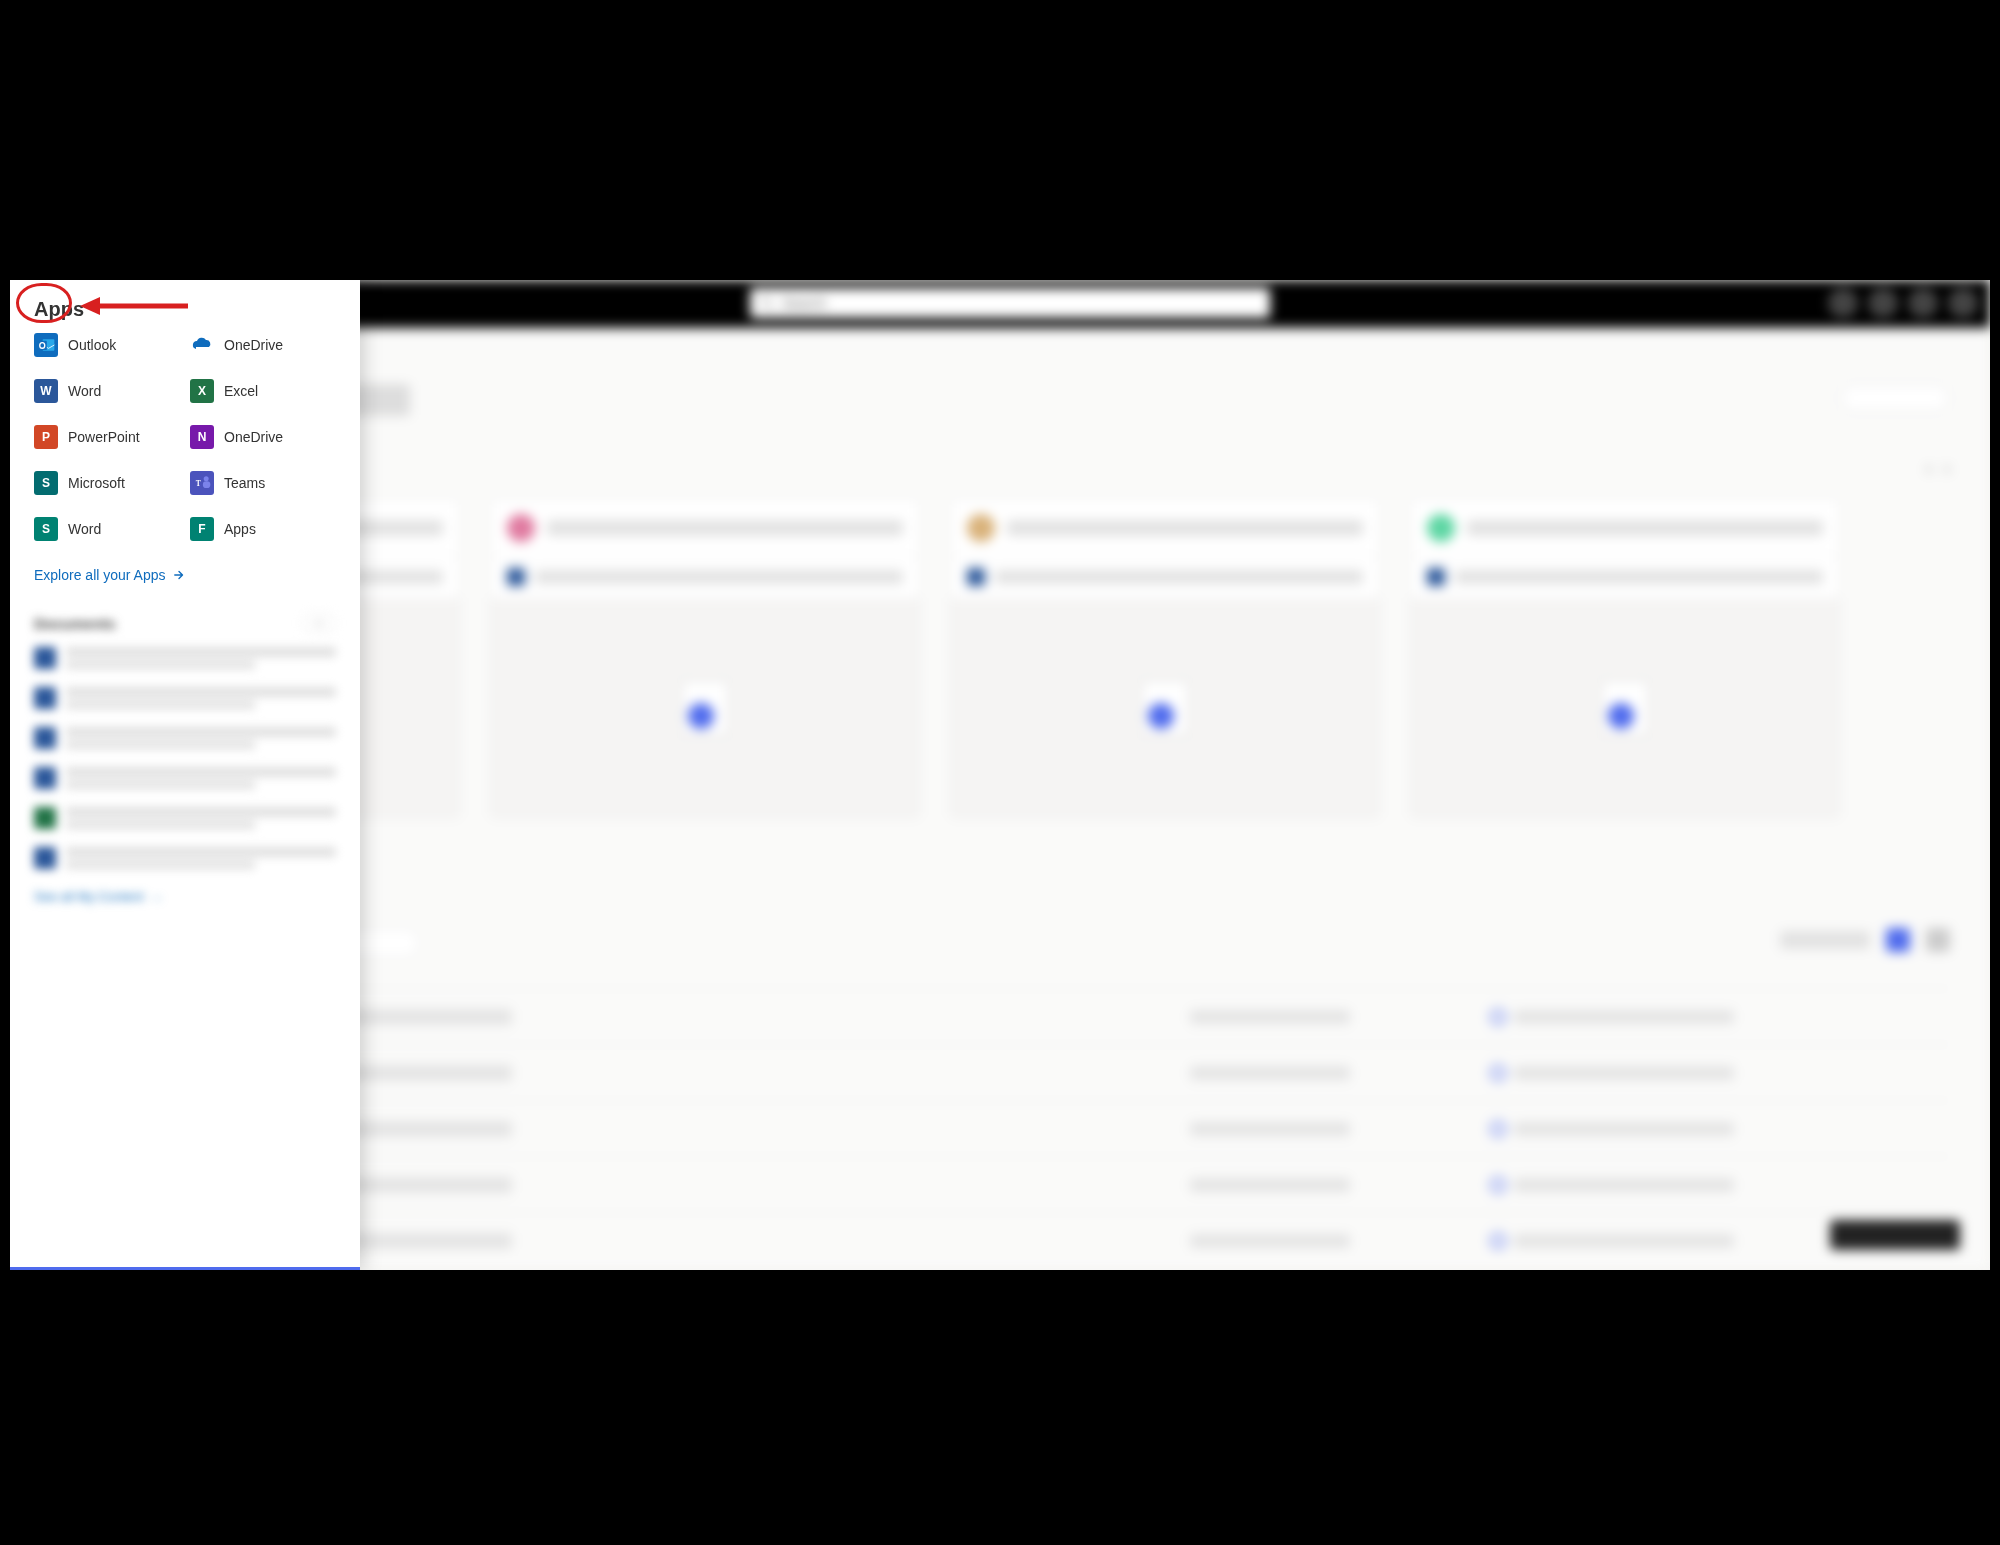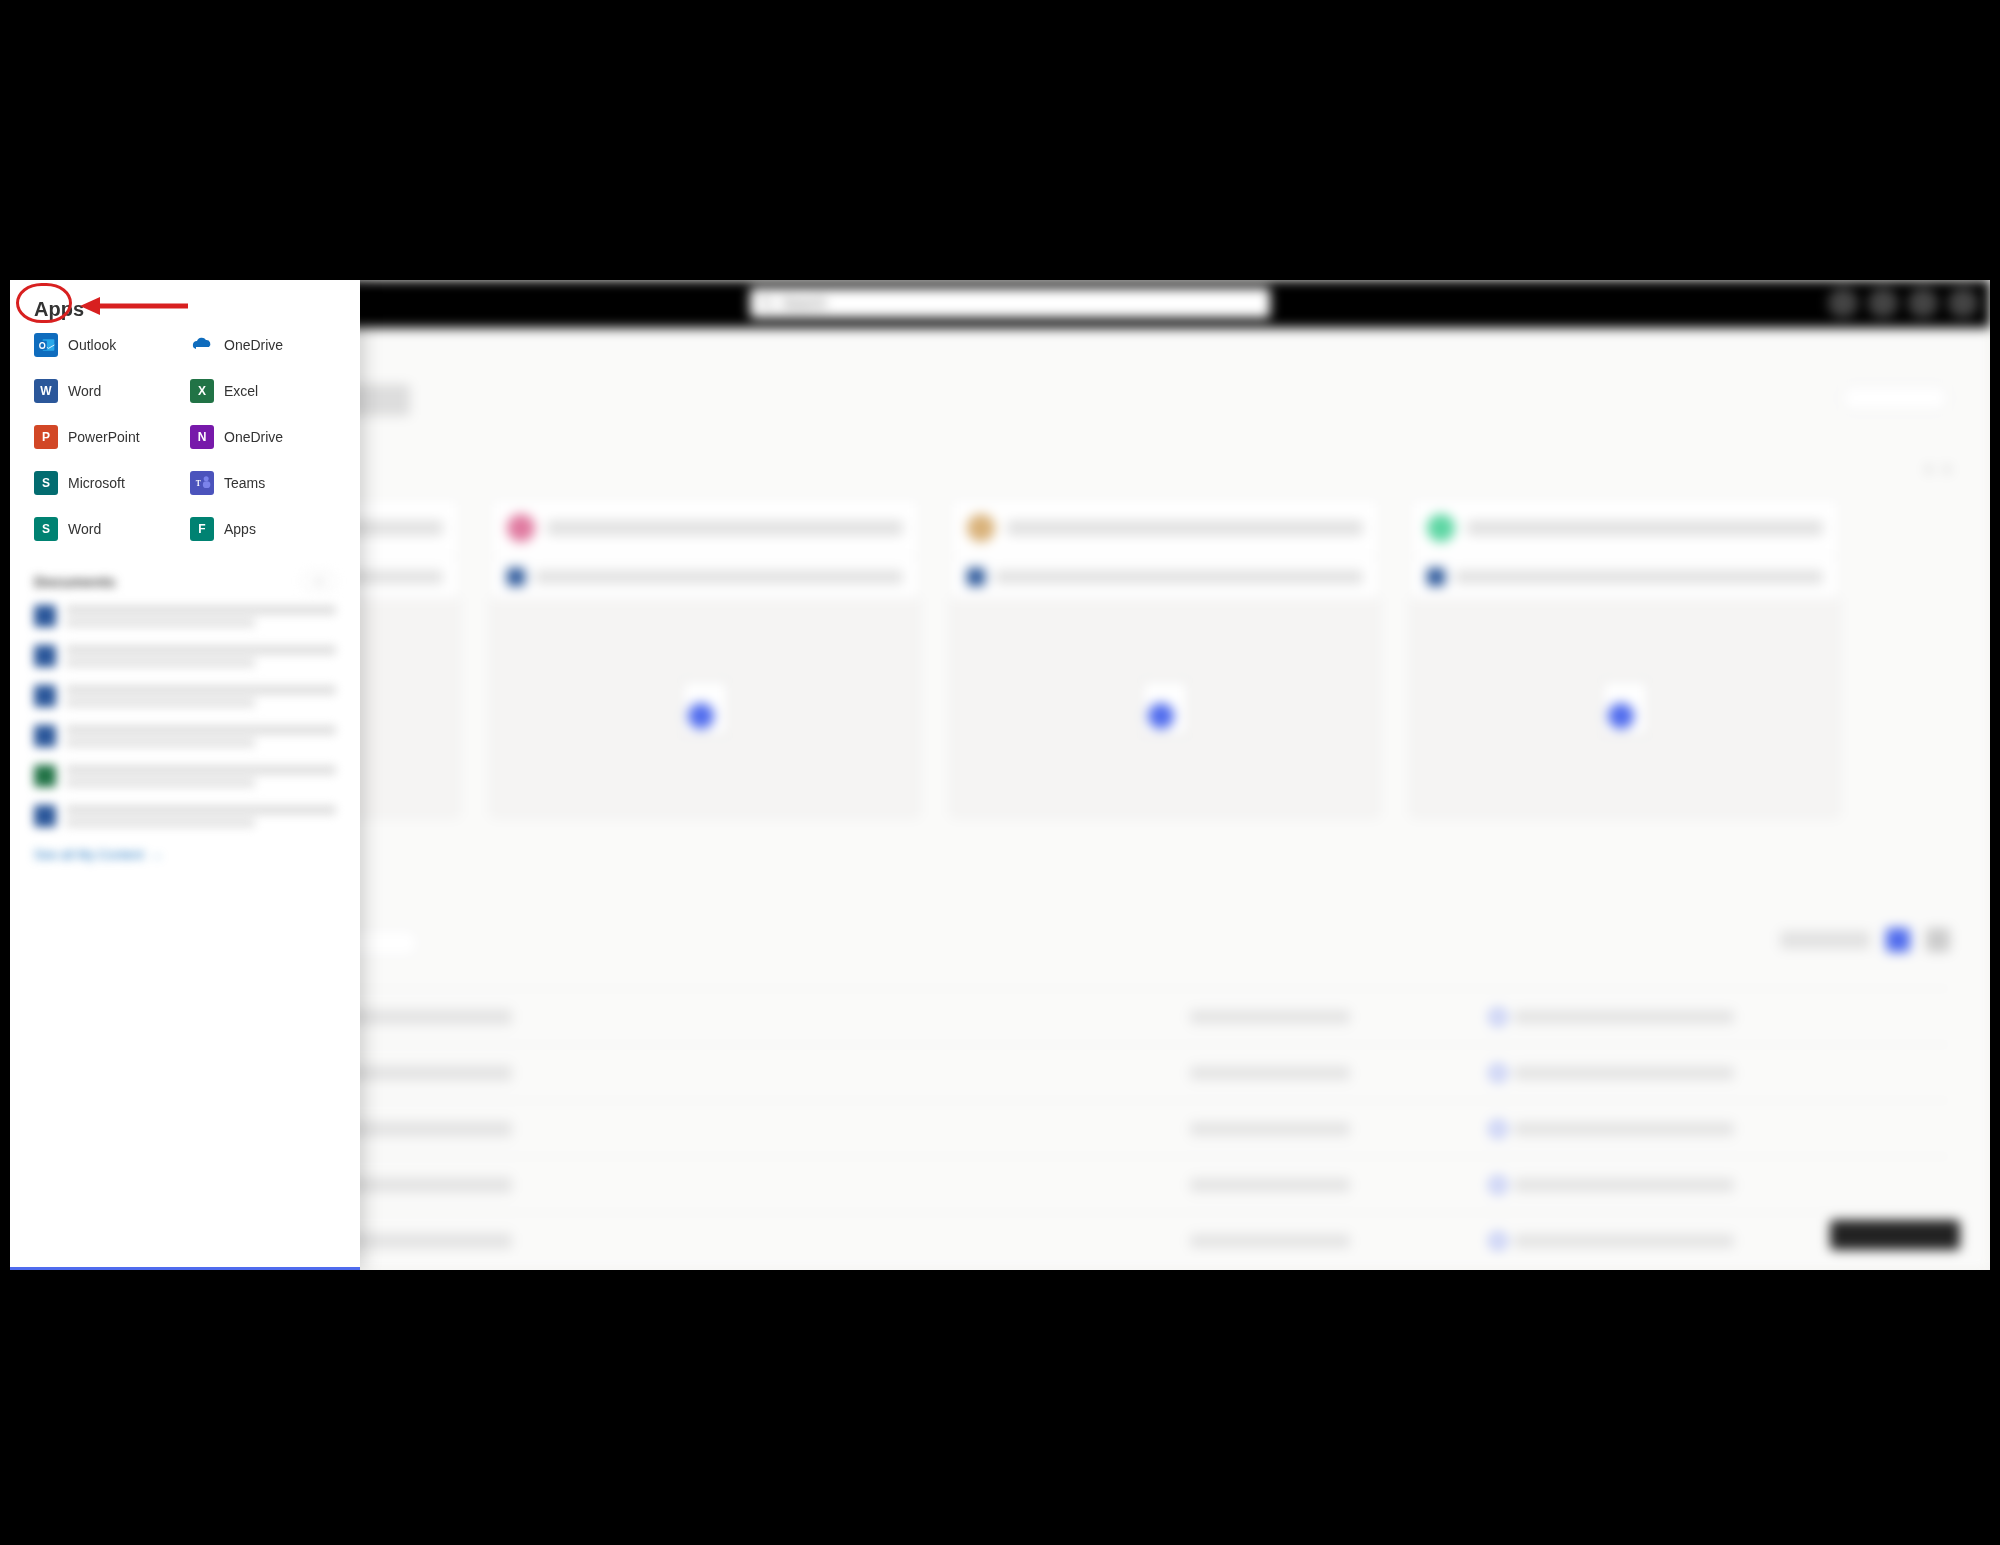--- a/index.html
+++ b/index.html
@@ -282,20 +282,26 @@
       <div class="app">
         <div class="ai ai-sway">S</div>
         <div class="al">Word</div>
       </div>
       <div class="app">
         <div class="ai ai-forms">F</div>
         <div class="al">Apps</div>
       </div>
     </div>
 
+    <div class="explore">
+      <span>Explore all your Apps</span>
+      <svg width="14" height="14" viewBox="0 0 20 20">
+          <path d="M4 10h10M10 5l5 5-5 5" fill="none" stroke="#0f6cbd" stroke-width="2" stroke-linecap="round" stroke-linejoin="round"></path>
+        </svg>
+    </div>
 
     <div class="panel-blur">
       <div class="docsh">
         <span>Documents</span>
         <span class="more">⋯</span>
       </div>
       <div class="doclist">
         <div class="docitem">
             <div class="dic"></div>
             <div class="dln">

